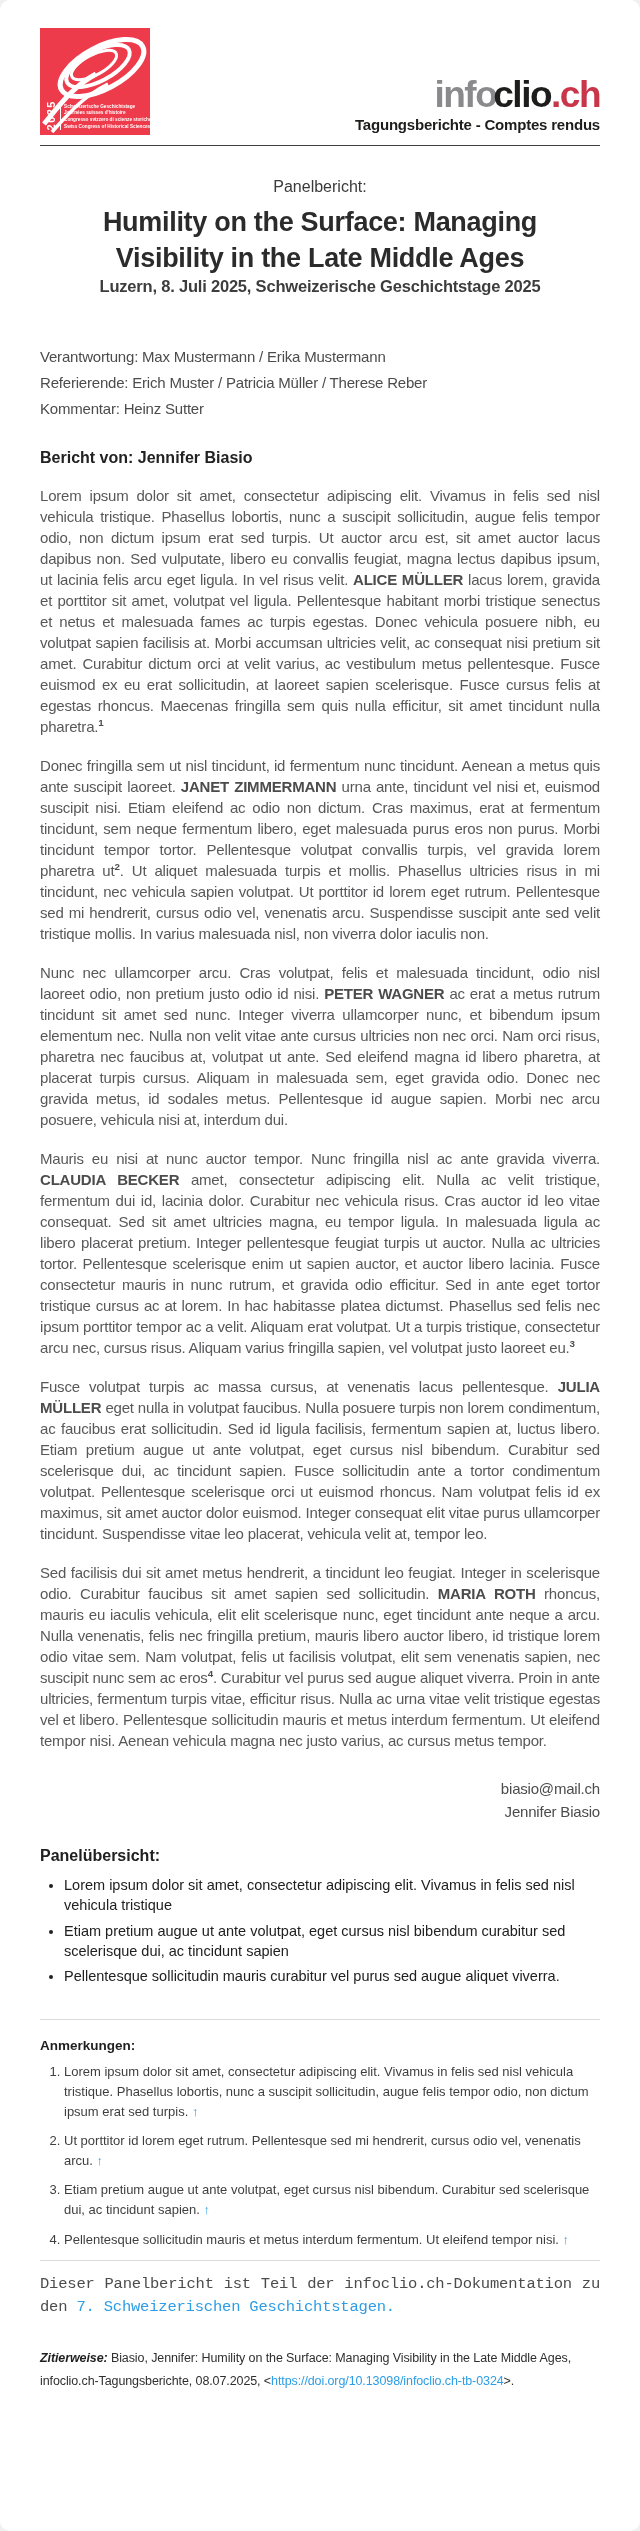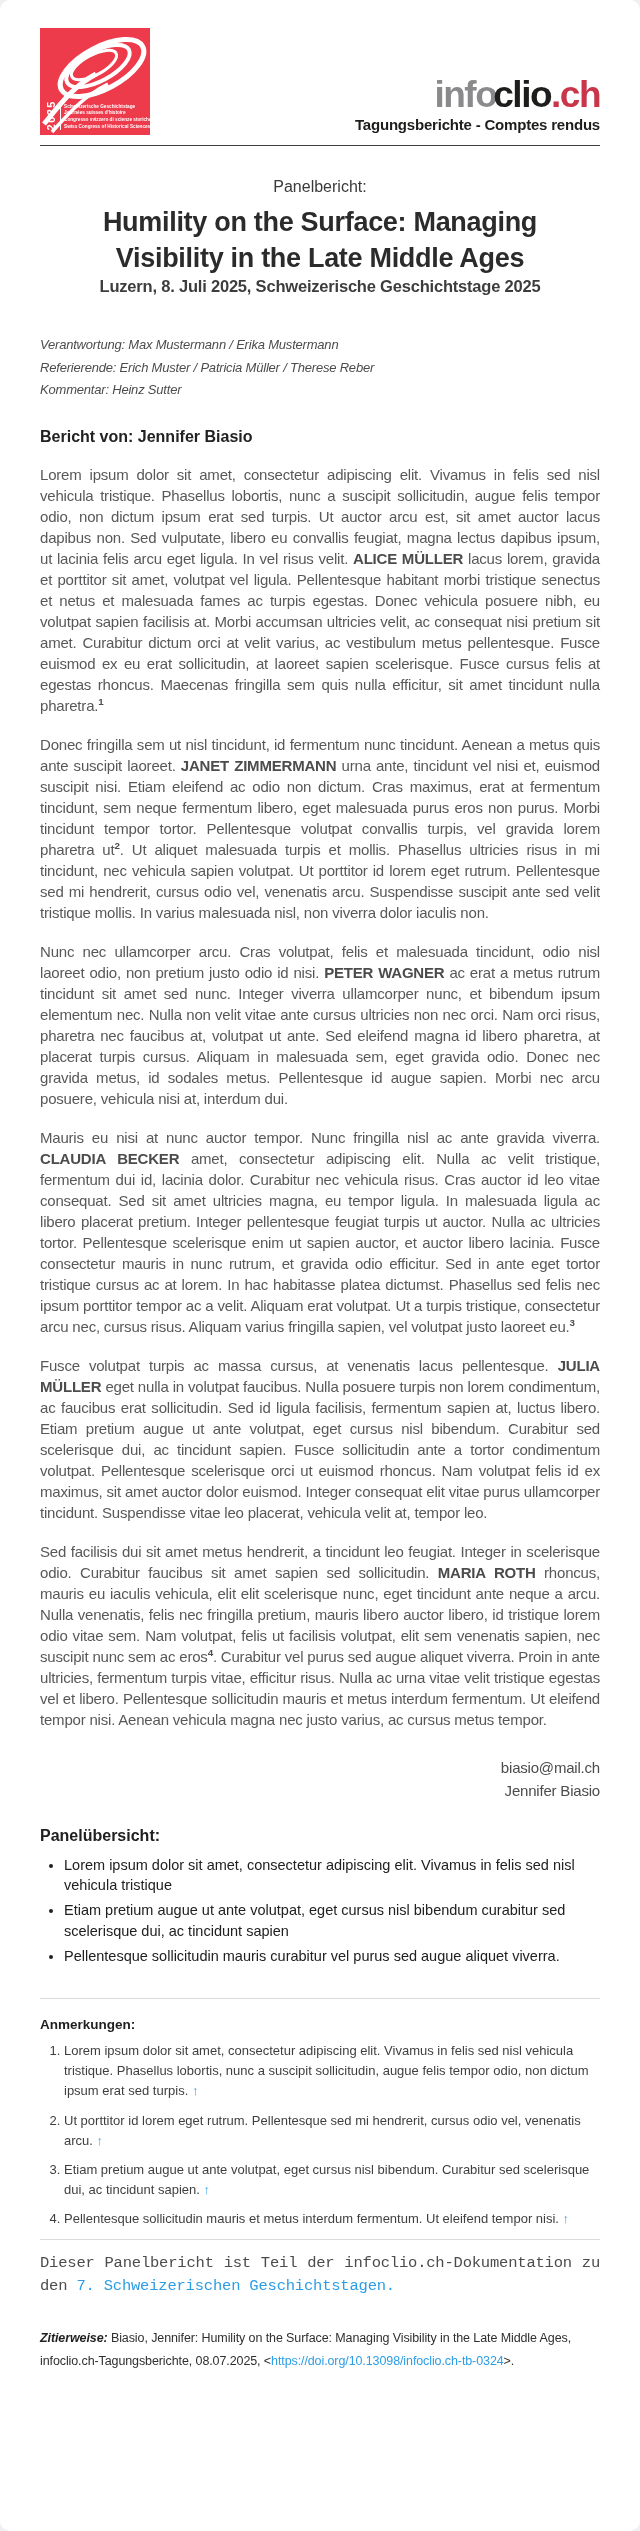--- a/index.html
+++ b/index.html
@@ -35,21 +35,21 @@
 
   
   .kicker { margin-top: 32px; text-align: center; font-size: 16px; color: #3a3a3a; }
   .page-title { margin: 8px auto 0; max-width: 540px; text-align: center;
                 font-size: 27px; font-weight: 700; color: #2b2b2b; line-height: 1.35;
                 letter-spacing: -0.3px; }
   .subtitle { margin-top: 0; text-align: center; font-size: 16.5px; color: #3d3d3d;
               letter-spacing: -0.2px; font-weight: bold; }
 
   
-  .meta { margin-top: 38px; font-style: italic; font-size: 13px; color: #4c4c4c;
+  .meta { margin-top: 48px; font-size: 15px; color: #4c4c4c;
           line-height: 1.75; letter-spacing: -0.2px; }
 
   .byline { margin-top: 26px; font-size: 16px; font-weight: 700; color: #222222; }
 
   
   .article p { font-size: 15px; color: #58585a; line-height: 1.4; text-align: justify;
                letter-spacing: -0.2px; margin: 18px 0 0 0; }
   .seg-bold { font-weight: 700; color: #4c4c4d; }
   .article sup { font-weight: 700; font-size: 0.65em; line-height: 0; color: #4c4c4d; }
 

